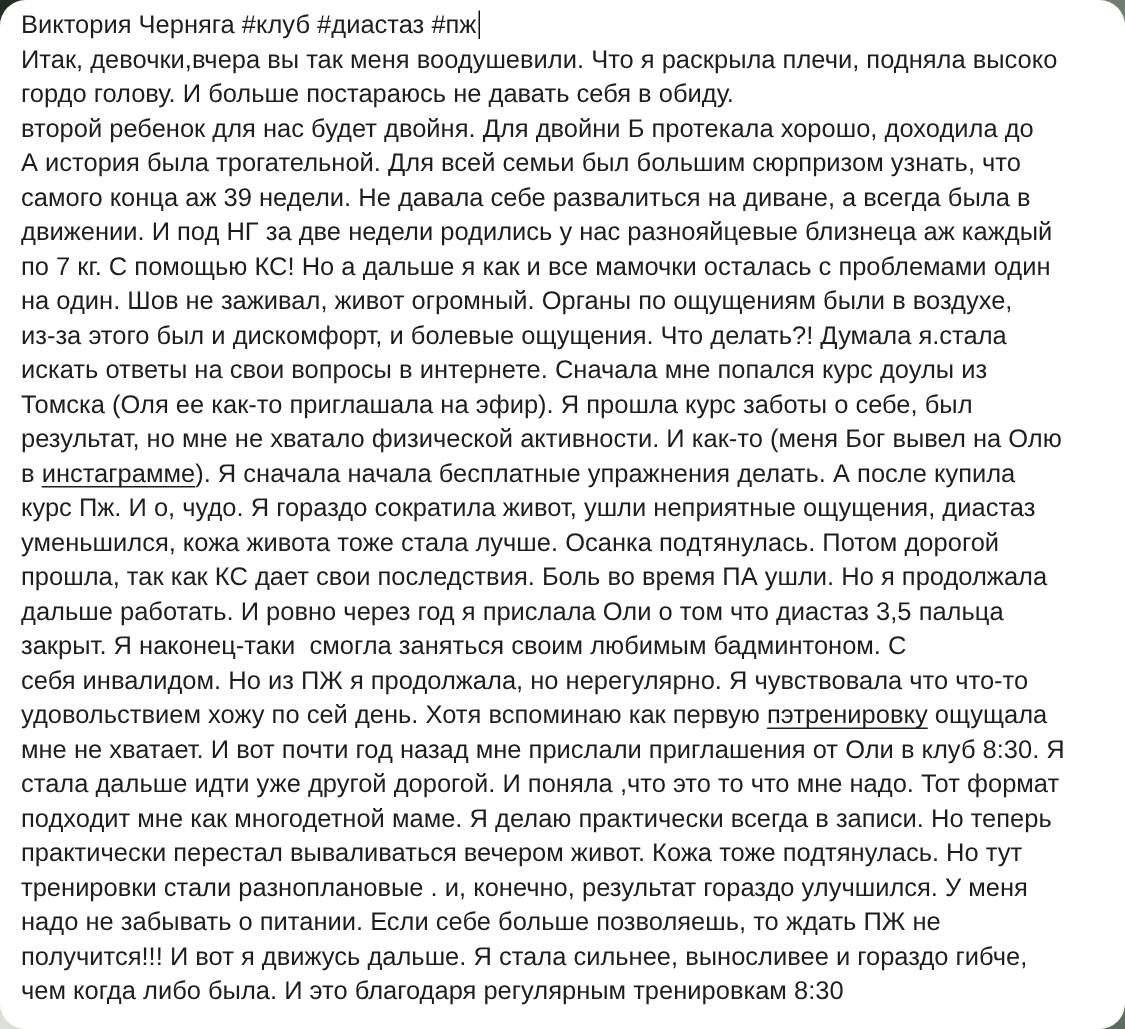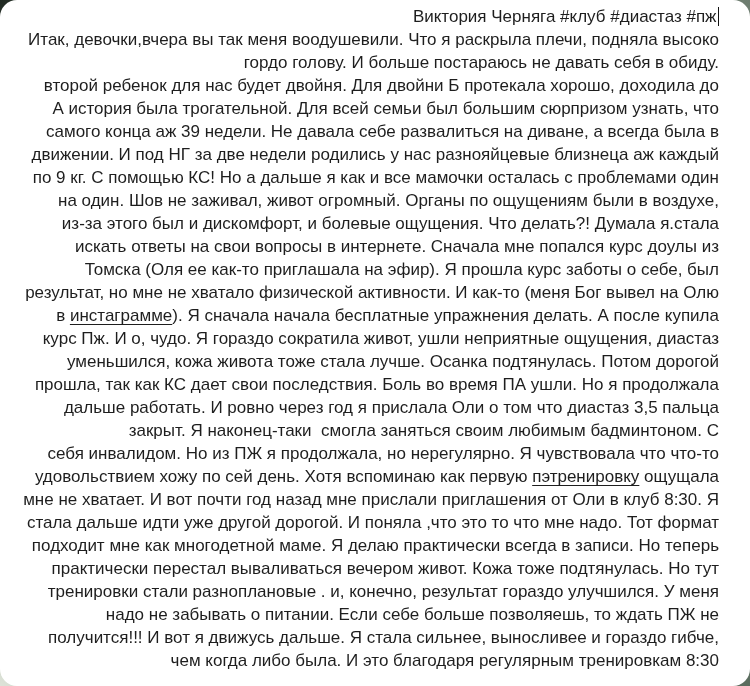--- a/index.html
+++ b/index.html
@@ -16,21 +16,20 @@
       #8a9588;
   }
   .card {
     position: absolute;
     inset: 0;
     background: var(--card-bg, #ffffff);
     border-radius: 17px;
     box-sizing: border-box;
     padding: 5px 31px 10px 14px;
     overflow: hidden;
-    text-align: right;
   }
   .editor { width: 100%; height: 100%; cursor: text; }
   .line {
     font-family: "Liberation Sans", sans-serif;
     font-size: 17px;
     line-height: 23px;
     color: var(--text-color, #1e1e1e);
     white-space: pre;
   }
   .misspelled {
@@ -56,21 +55,21 @@
 
 <div class="card">
   <div class="editor" id="editor">
       <div class="line"><span>Виктория Черняга #клуб #диастаз #пж</span><span class="caret"></span></div>
       <div class="line"><span>Итак, девочки,вчера вы так меня воодушевили. Что я раскрыла плечи, подняла высоко</span></div>
       <div class="line"><span>гордо голову. И больше постараюсь не давать себя в обиду.</span></div>
       <div class="line"><span>второй ребенок для нас будет двойня. Для двойни Б протекала хорошо, доходила до</span></div>
       <div class="line"><span>А история была трогательной. Для всей семьи был большим сюрпризом узнать, что</span></div>
       <div class="line"><span>самого конца аж 39 недели. Не давала себе развалиться на диване, а всегда была в</span></div>
       <div class="line"><span>движении. И под НГ за две недели родились у нас разнояйцевые близнеца аж каждый</span></div>
-      <div class="line"><span>по 9 кг. С помощью КС! Но а дальше я как и все мамочки осталась с проблемами один</span></div>
+      <div class="line"><span>по 7 кг. С помощью КС! Но а дальше я как и все мамочки осталась с проблемами один</span></div>
       <div class="line"><span>на один. Шов не заживал, живот огромный. Органы по ощущениям были в воздухе,</span></div>
       <div class="line"><span>из-за этого был и дискомфорт, и болевые ощущения. Что делать?! Думала я.стала</span></div>
       <div class="line"><span>искать ответы на свои вопросы в интернете. Сначала мне попался курс доулы из</span></div>
       <div class="line"><span>Томска (Оля ее как-то приглашала на эфир). Я прошла курс заботы о себе, был</span></div>
       <div class="line"><span>результат, но мне не хватало физической активности. И как-то (меня Бог вывел на Олю</span></div>
       <div class="line"><span>в </span><span class="misspelled">инстаграмме</span><span>). Я сначала начала бесплатные упражнения делать. А после купила</span></div>
       <div class="line"><span>курс Пж. И о, чудо. Я гораздо сократила живот, ушли неприятные ощущения, диастаз</span></div>
       <div class="line"><span>уменьшился, кожа живота тоже стала лучше. Осанка подтянулась. Потом дорогой</span></div>
       <div class="line"><span>прошла, так как КС дает свои последствия. Боль во время ПА ушли. Но я продолжала</span></div>
       <div class="line"><span>дальше работать. И ровно через год я прислала Оли о том что диастаз 3,5 пальца</span></div>

